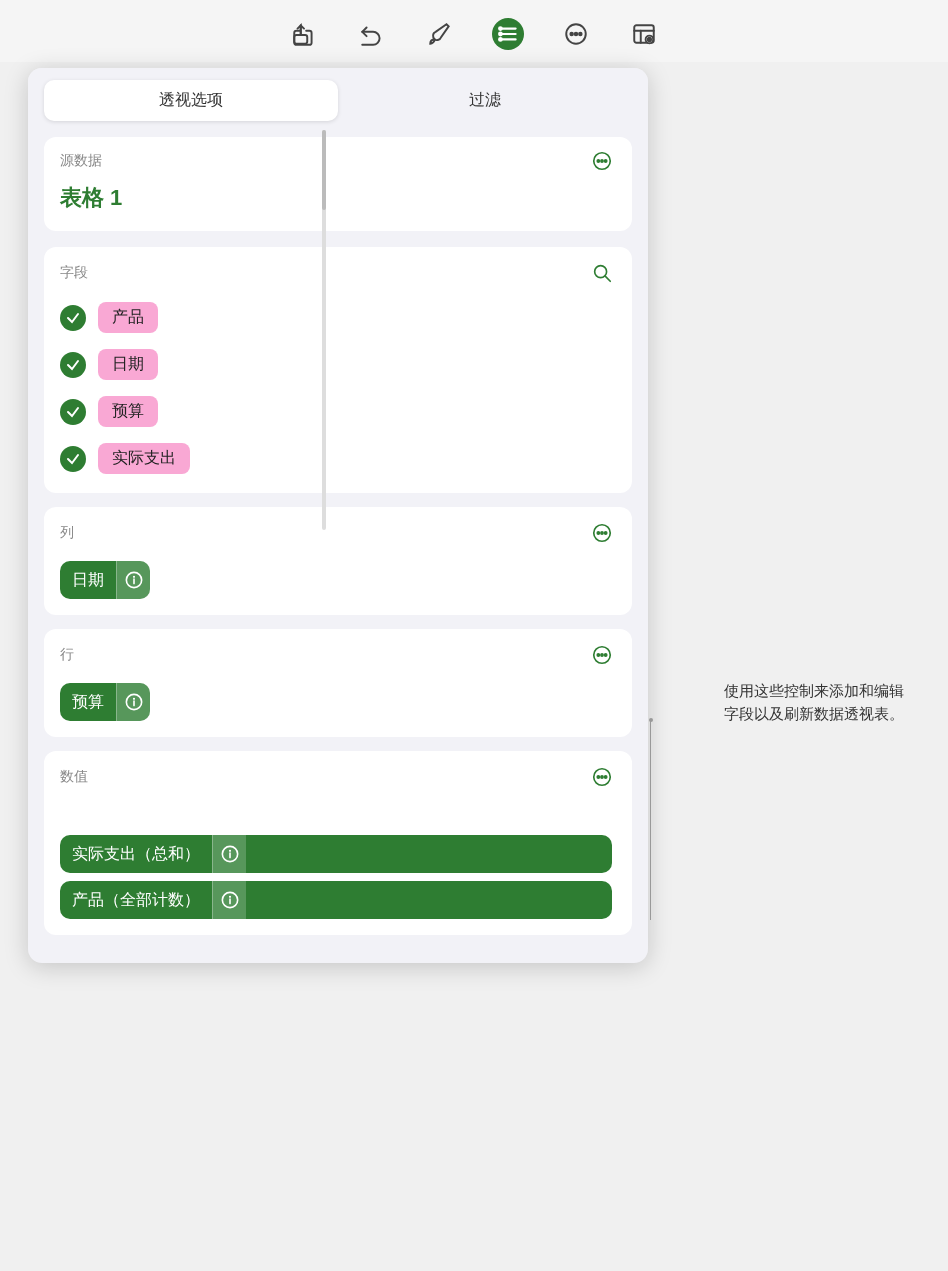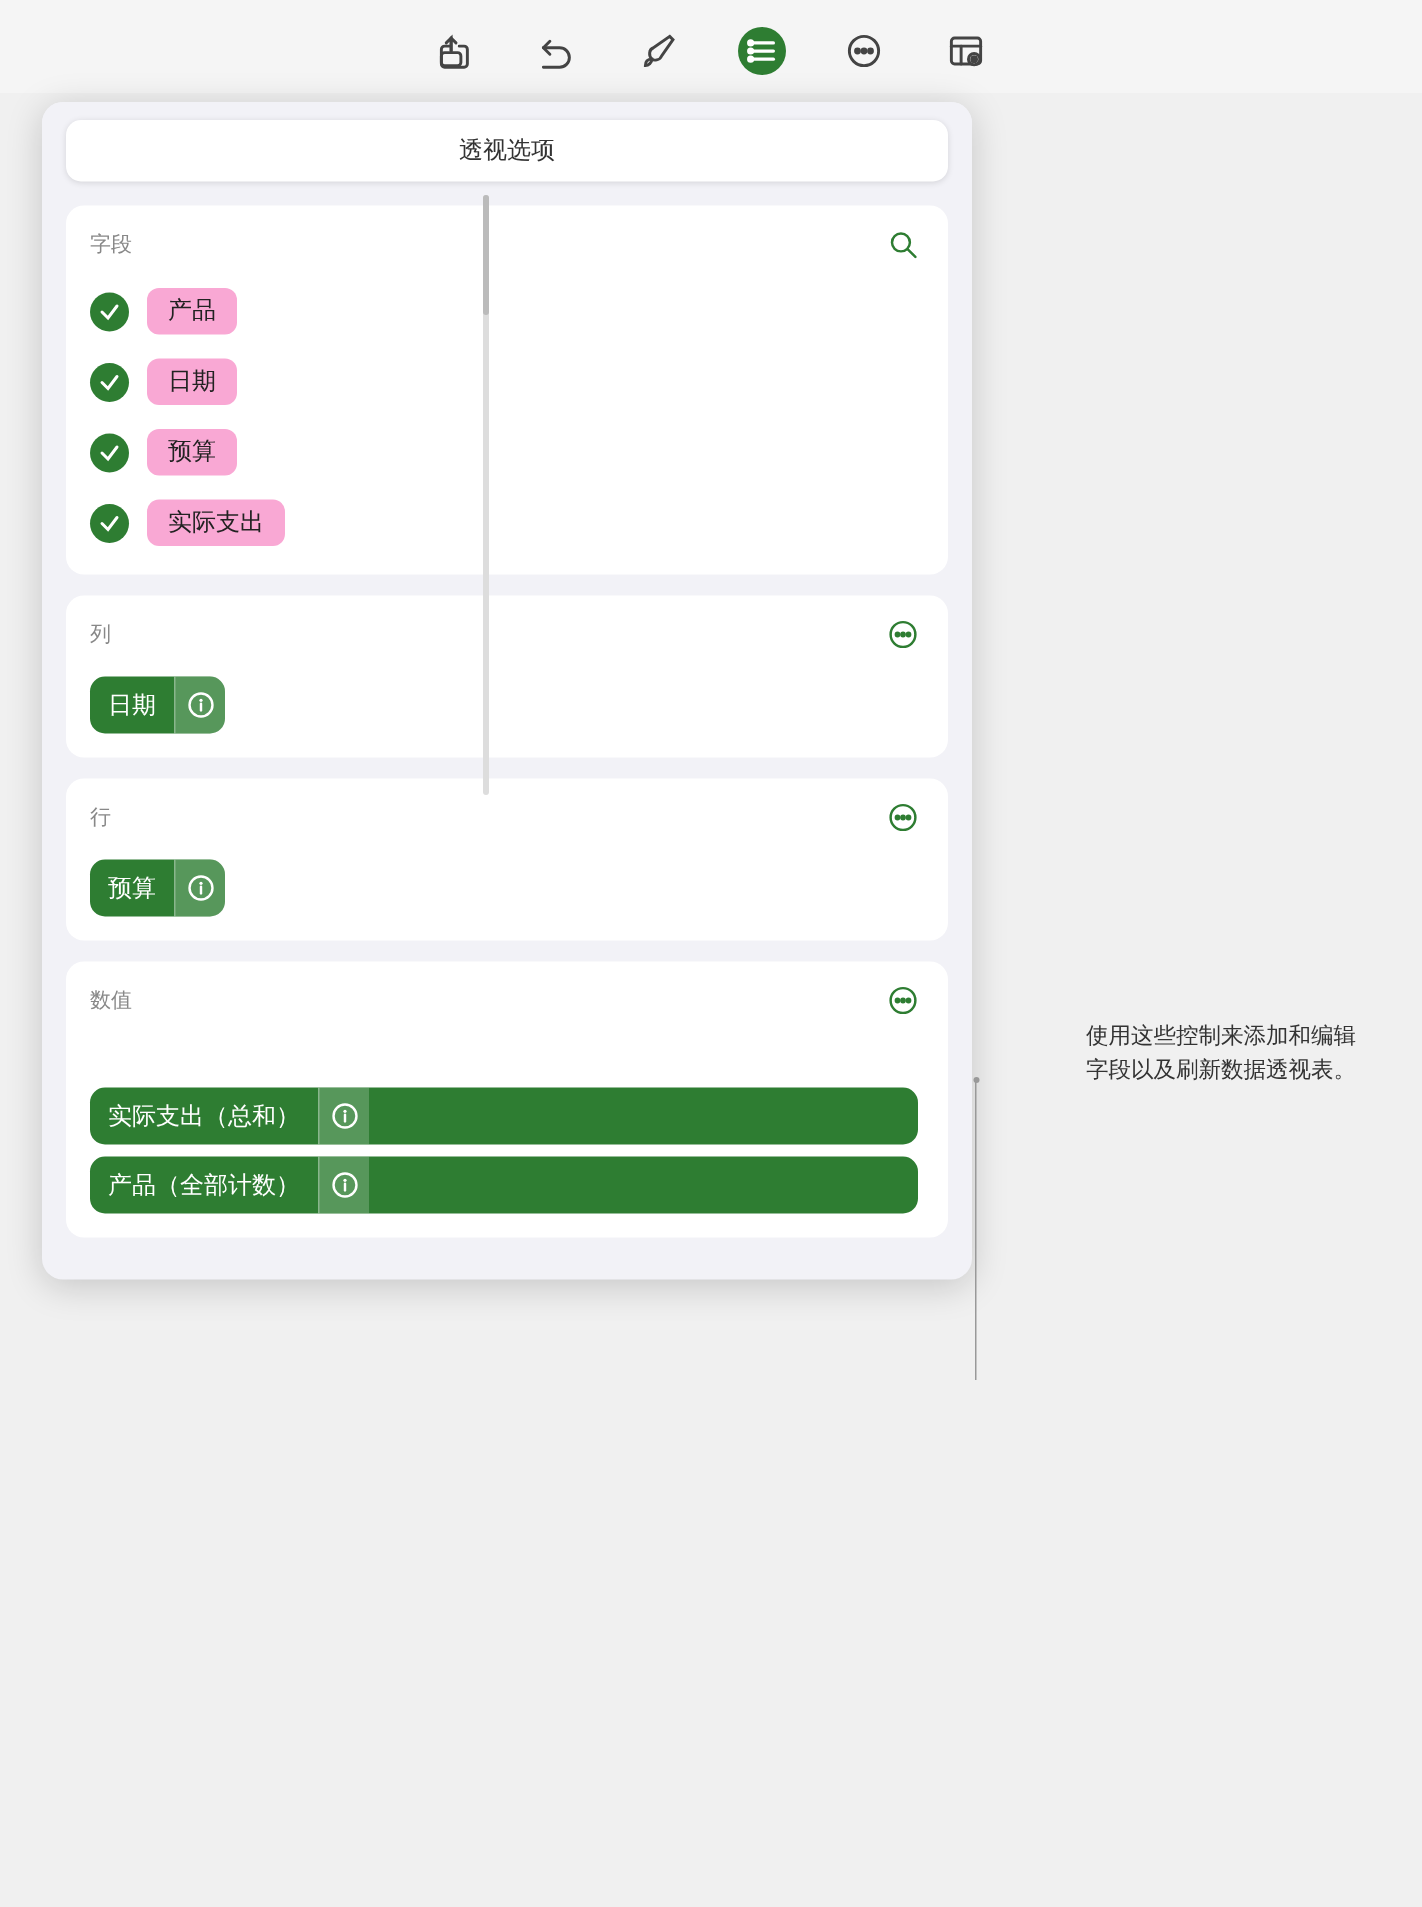--- a/index.html
+++ b/index.html
@@ -298,22 +298,37 @@
       <circle cx="17" cy="17" r="3.5" fill="white" stroke="#444"></circle>
       <circle cx="17" cy="17" r="1.5" fill="#444"></circle>
     </svg>
   </div>
 </div>
 
 <div class="panel">
 
   <div class="tabs">
     <div class="tab active">透视选项</div>
-  </div>
-
+    <div class="tab">过滤</div>
+  </div>
+
+  <div class="section-source" style="margin: 16px 16px 0; background: white; border-radius: 12px; padding: 10px 16px;">
+    <div class="section-header">
+      <span class="section-label">源数据</span>
+      <div class="icon-btn">
+        <svg width="22" height="22" viewBox="0 0 24 24" fill="none" stroke="#2e7d32" stroke-width="1.8">
+          <circle cx="12" cy="12" r="9"></circle>
+          <circle cx="8" cy="12" r="1.2" fill="#2e7d32"></circle>
+          <circle cx="12" cy="12" r="1.2" fill="#2e7d32"></circle>
+          <circle cx="16" cy="12" r="1.2" fill="#2e7d32"></circle>
+        </svg>
+      </div>
+    </div>
+    <span class="source-name">表格 1</span>
+  </div>
 
   <div class="fields-section">
     <div class="section-header">
       <span class="section-label">字段</span>
       <div class="icon-btn">
         <svg width="22" height="22" viewBox="0 0 24 24" fill="none" stroke="#2e7d32" stroke-width="1.8" stroke-linecap="round">
           <circle cx="10.5" cy="10.5" r="6.5"></circle>
           <line x1="15.5" y1="15.5" x2="21" y2="21"></line>
         </svg>
       </div>

